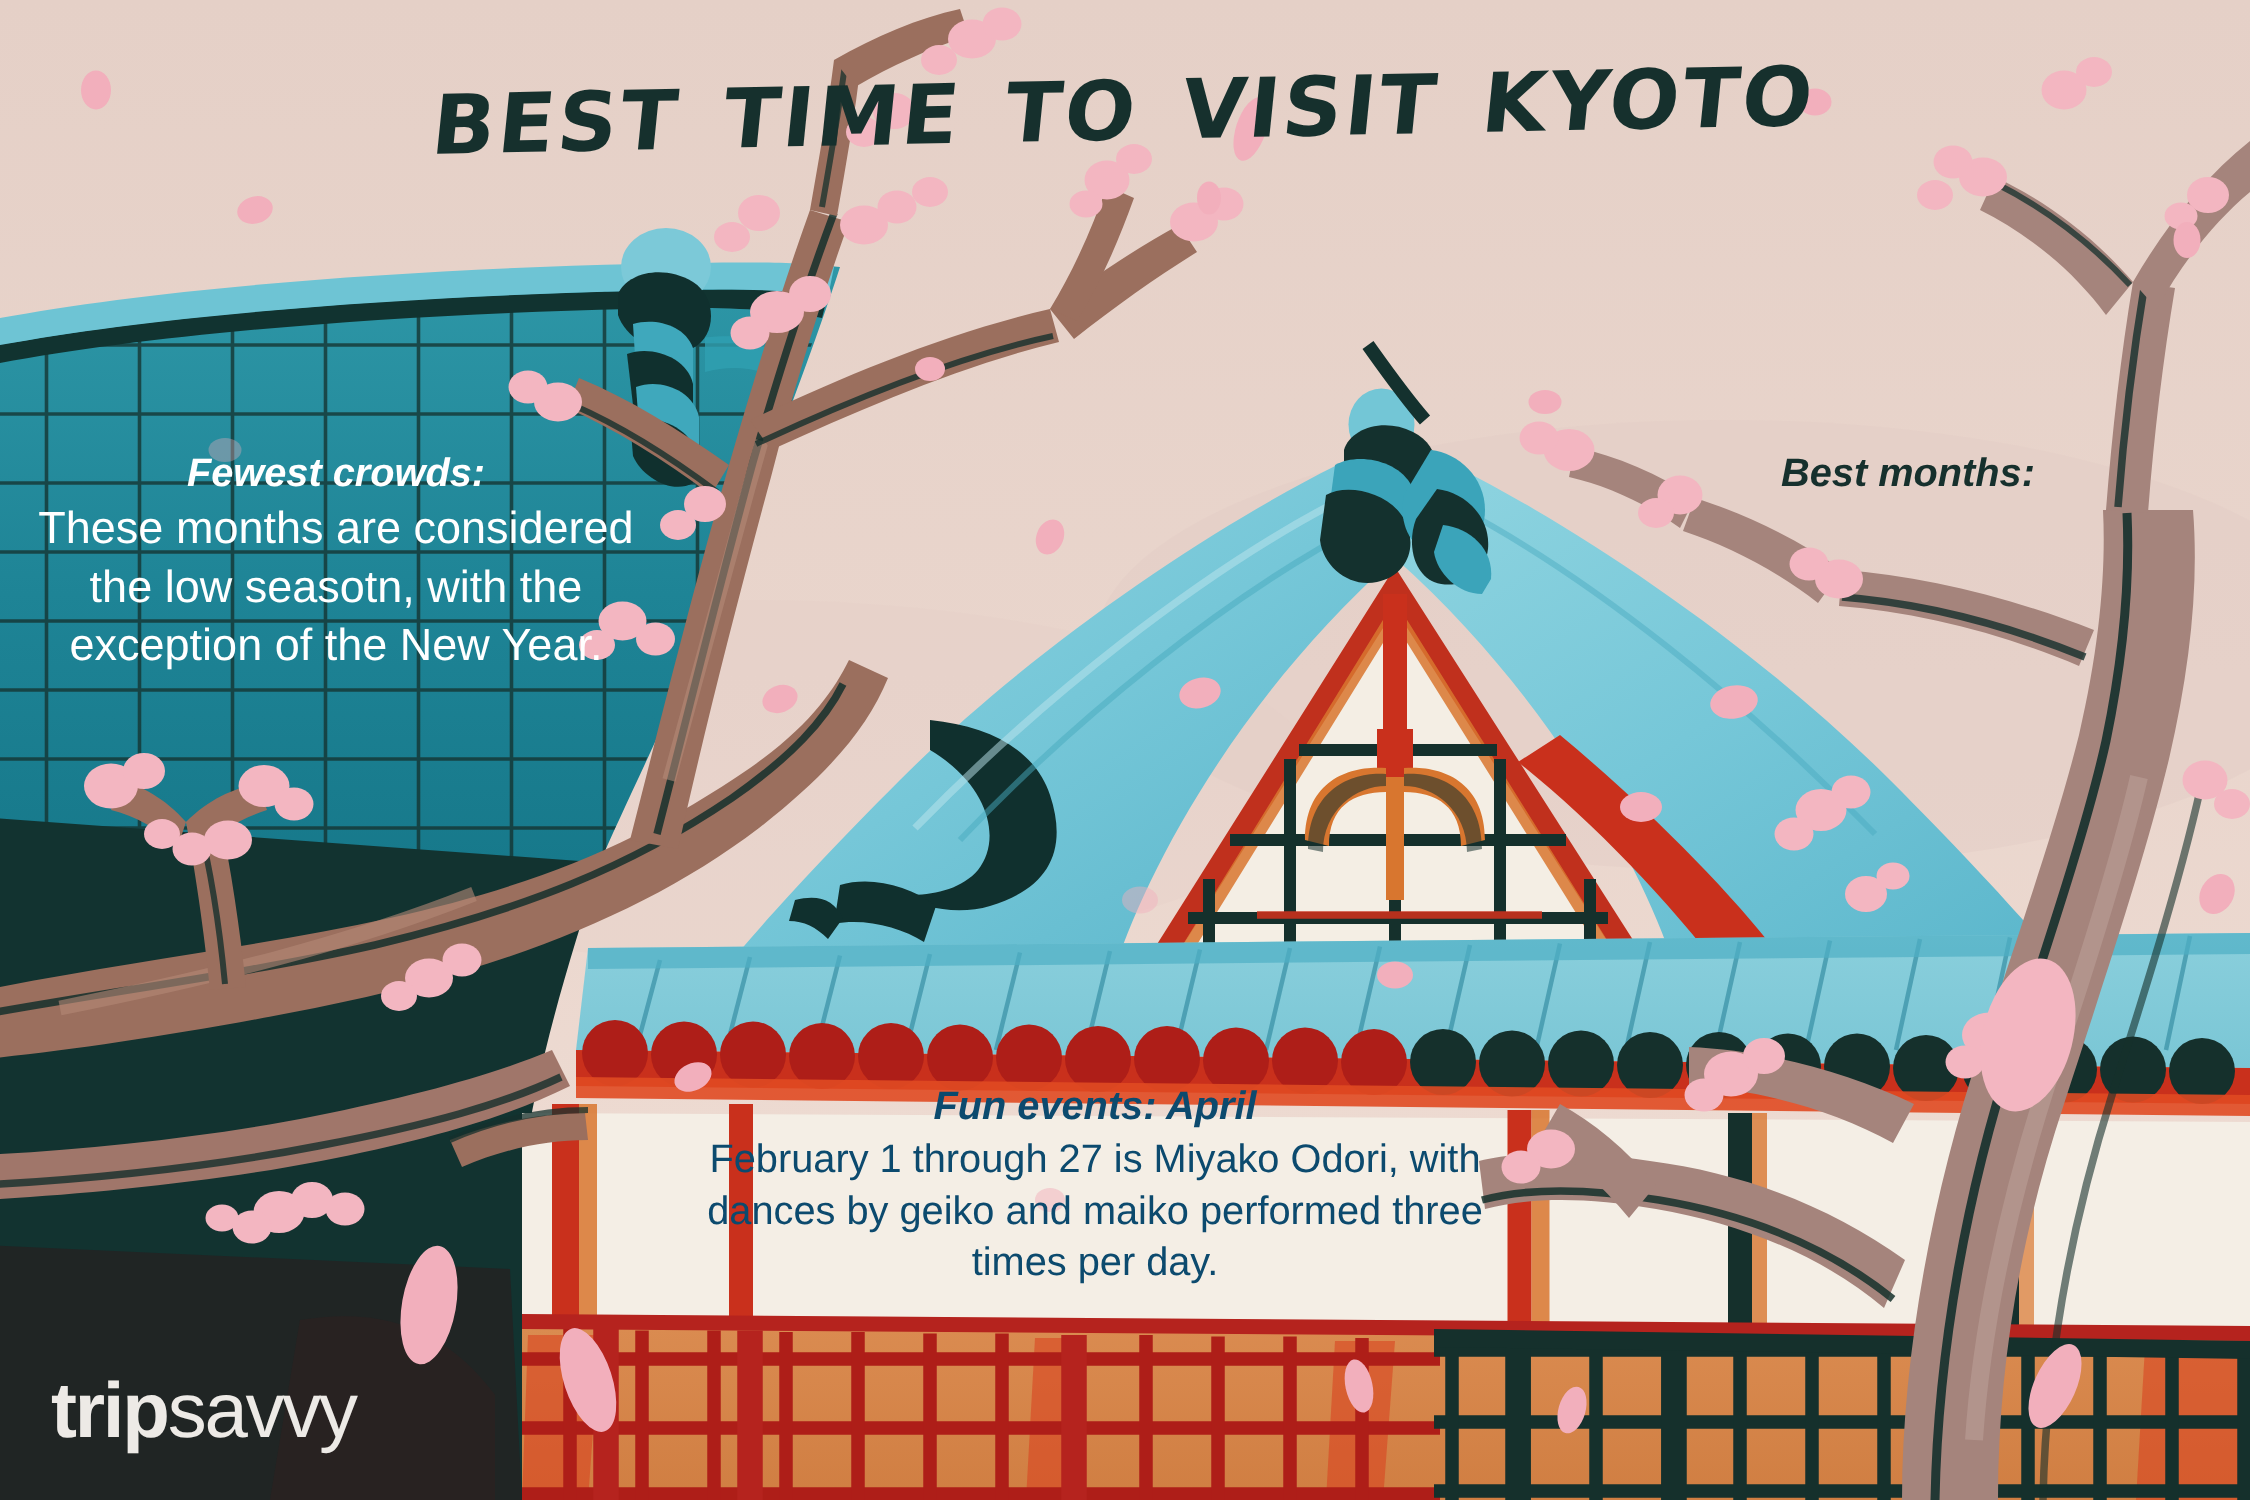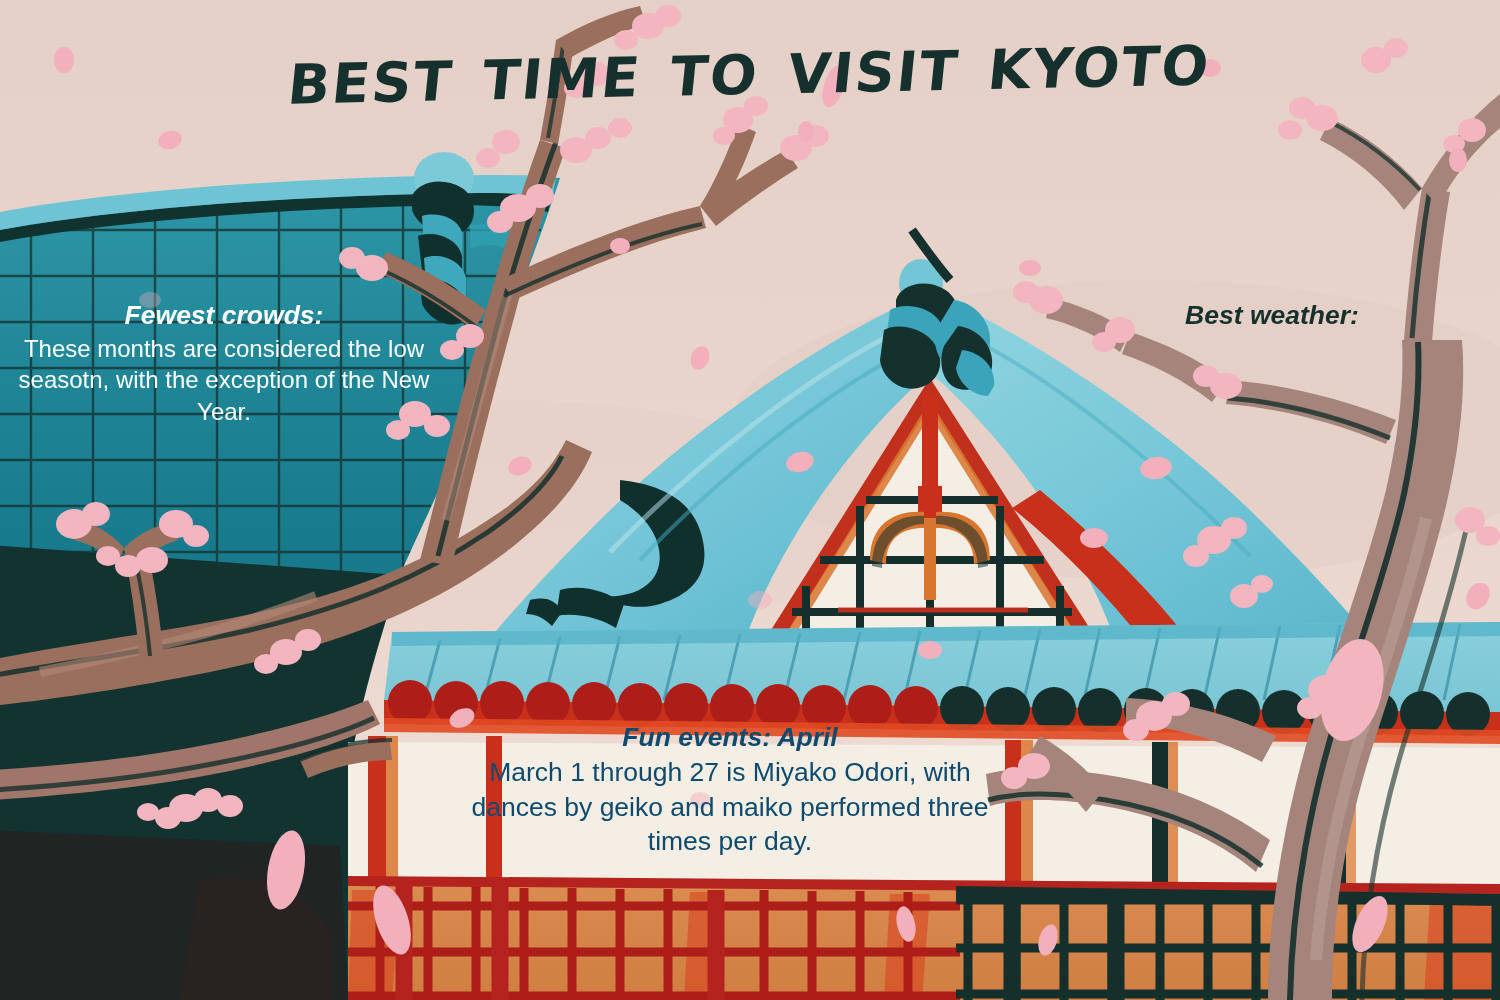--- a/index.html
+++ b/index.html
@@ -36,21 +36,21 @@
     font-style:italic;
   }
   .block .bd{
     font-weight:400;
     line-height:1.30;
     margin:0;
   }
 
   #block-crowds{ left:14px; top:300px; width:420px; text-align:center; color:#FFFFFF; }
   #block-crowds .hd{ font-size:26.5px; }
-  #block-crowds .bd{ font-size:24px; }
+  #block-crowds .bd{ font-size:30px; }
 
   #block-weather{ left:1052px; top:300px; width:440px; text-align:center; color:#16302D; }
   #block-weather .hd{ font-size:26.5px; }
   #block-weather .bd{ font-size:26.5px; }
 
   #block-events{ left:470px; top:722px; width:520px; text-align:center; color:#0c4a6e; }
   #block-events .hd{ font-size:26.5px; }
   #block-events .bd{ font-size:26.5px; }
 
   
@@ -521,23 +521,24 @@
 
   <div class="block" id="block-crowds">
     <p class="hd">
       <span>Fewest crowds:</span><br>
     </p>
     <p class="bd">These months are considered the low seasotn, with the exception of the New Year.</p>
   </div>
 
   <div class="block" id="block-weather">
     <p class="hd">
-      <span>Best weather:</span><br>
+      <span>Best months:</span><br>
     </p>
   </div>
 
   <div class="block" id="block-events">
     <p class="hd">Fun events: April</p>
-    <p class="bd">March 1 through 27 is Miyako Odori, with dances by geiko and maiko performed three times per day.</p>
+    <p class="bd">February 1 through 27 is Miyako Odori, with dances by geiko and maiko performed three times per day.</p>
   </div>
 
+  <div class="logo"><span class="b">trip</span><span class="t">savvy</span></div>
 
 </div>
 
 </body></html>

